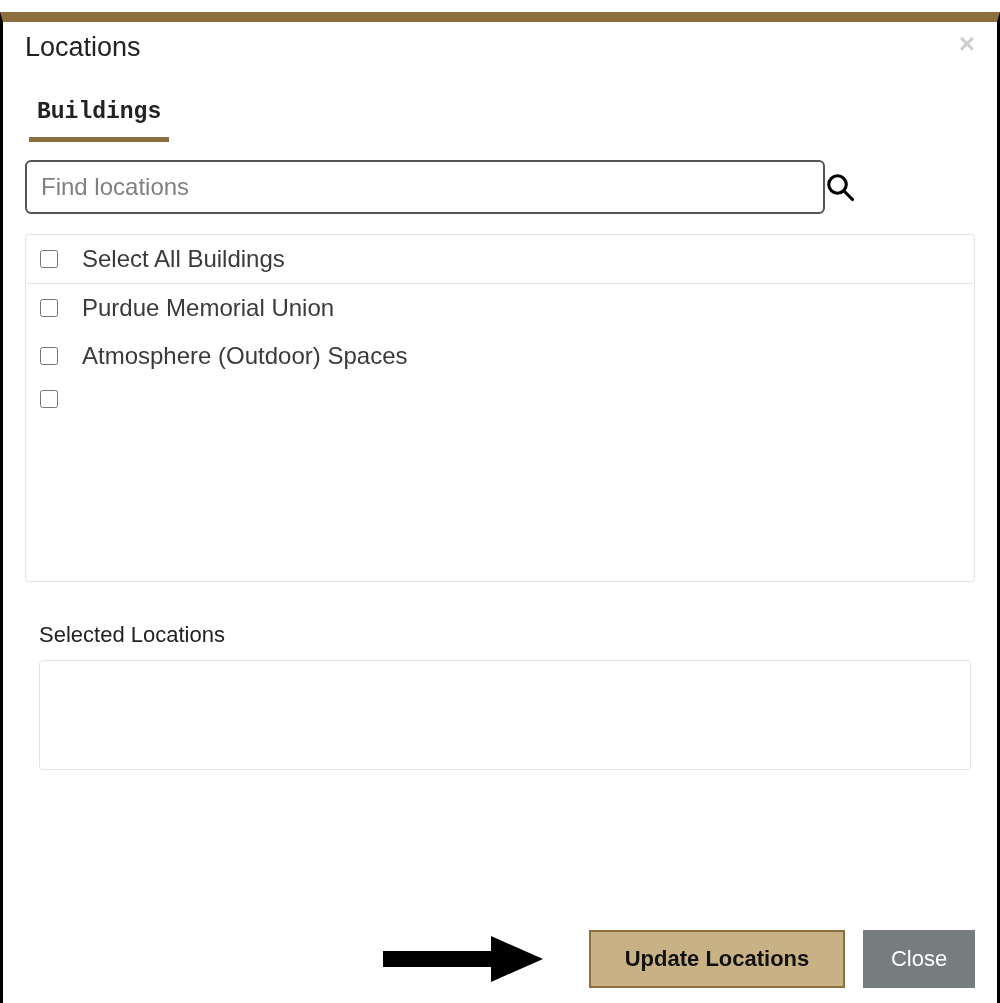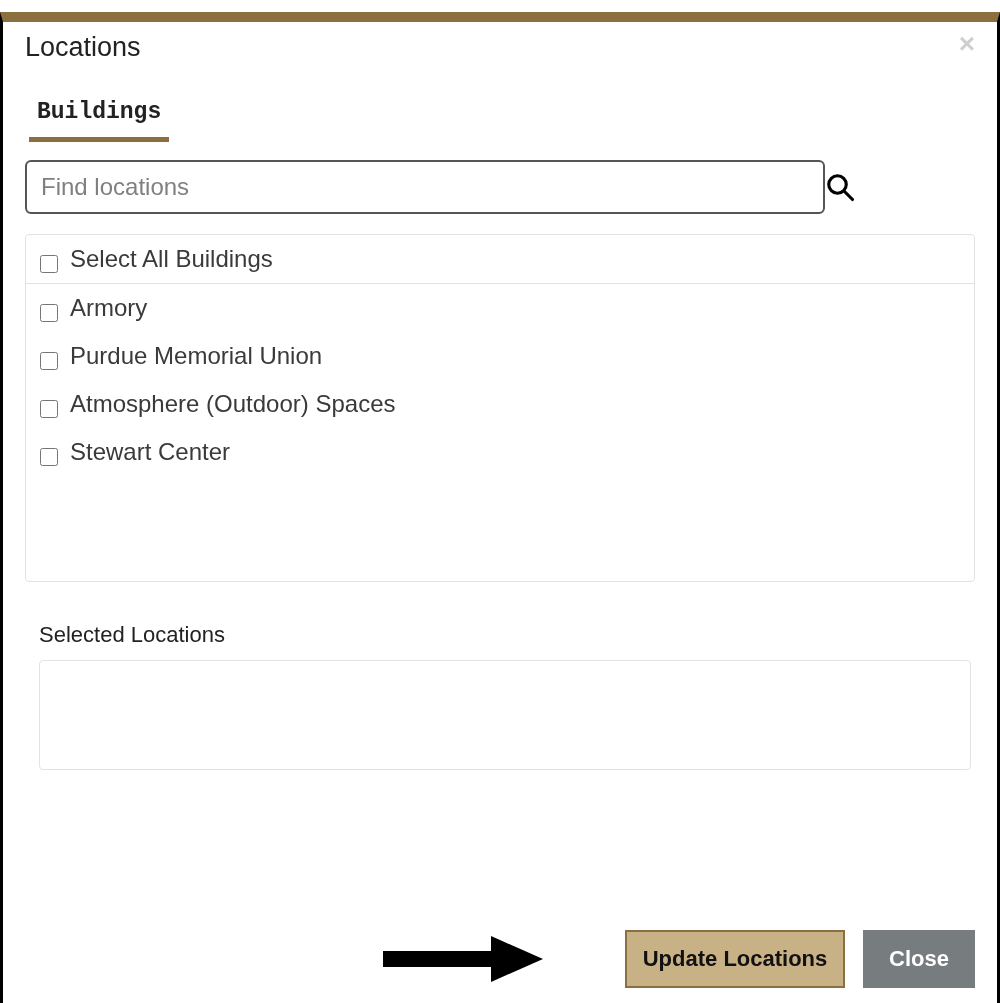--- a/index.html
+++ b/index.html
@@ -86,23 +86,23 @@
       border: 1px solid #e3e3e3;
       border-radius: 4px;
       height: 348px;
       overflow: hidden;
     }
     .list-selectall {
       border-bottom: 1px solid #e3e3e3;
     }
     .list-item {
       display: flex;
-      align-items: flex-end;
+      align-items: center;
       padding: 10px 14px;
-      gap: 12px;
+      gap: 24px;
     }
     .list-item input[type="checkbox"] {
       width: 18px;
       height: 18px;
       cursor: pointer;
     }
     .list-item-label {
       font-size: 24px;
       color: #3a3a3a;
     }
@@ -135,26 +135,26 @@
       cursor: pointer;
       display: inline-flex;
       align-items: center;
       justify-content: center;
     }
     .btn-update {
       background: #c9b186;
       color: #111;
       font-weight: 700;
       border: 2px solid #8c6f3e;
-      width: 220px;
+      width: 256px;
     }
     .btn-close {
       background: #777c7e;
       color: #fff;
-      font-weight: 700;
+      font-weight: 400;
       width: 112px;
     }
     .arrow {
       position: absolute;
       bottom: 30px;
       left: 380px;
       width: 160px;
       height: 46px;
     }
   </style>
@@ -180,33 +180,28 @@
     </svg>
   </div>
 
   <div class="list-panel">
     <div class="list-selectall list-item">
       <input type="checkbox" style="">
       <span class="list-item-label">Select All Buildings</span>
     </div>
     <div class="list-item">
       <input type="checkbox" style="">
-      <span class="list-item-label">Armory</span>
+      <span class="list-item-label">Purdue Memorial Union</span>
     </div>
     <div class="list-item">
       <input type="checkbox" style="">
-      <span class="list-item-label">Purdue Memorial Union</span>
+      <span class="list-item-label">Atmosphere (Outdoor) Spaces</span>
     </div>
     <div class="list-item">
       <input type="checkbox" style="">
-      <span class="list-item-label">Atmosphere (Outdoor) Spaces</span>
-    </div>
-    <div class="list-item">
-      <input type="checkbox" style="">
-      <span class="list-item-label">Stewart Center</span>
     </div>
   </div>
 
   <div class="section-heading">Selected Locations</div>
   <div class="selected-box"></div>
 
   <svg class="arrow" viewBox="0 0 160 46">
     <rect x="0" y="15" width="110" height="16" fill="#000"></rect>
     <polygon points="108,0 160,23 108,46" fill="#000"></polygon>
   </svg>

